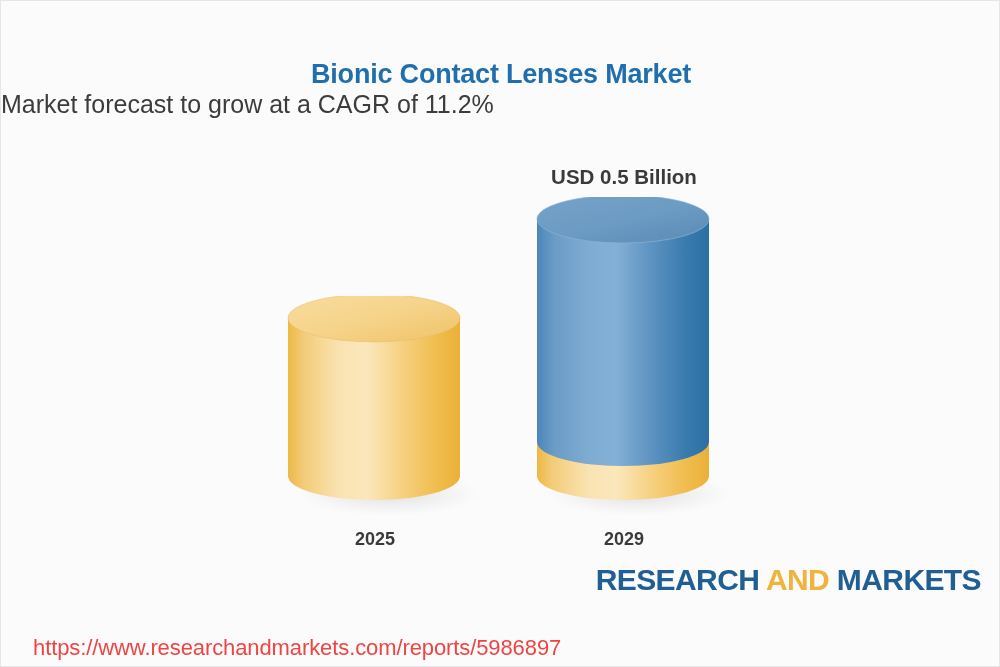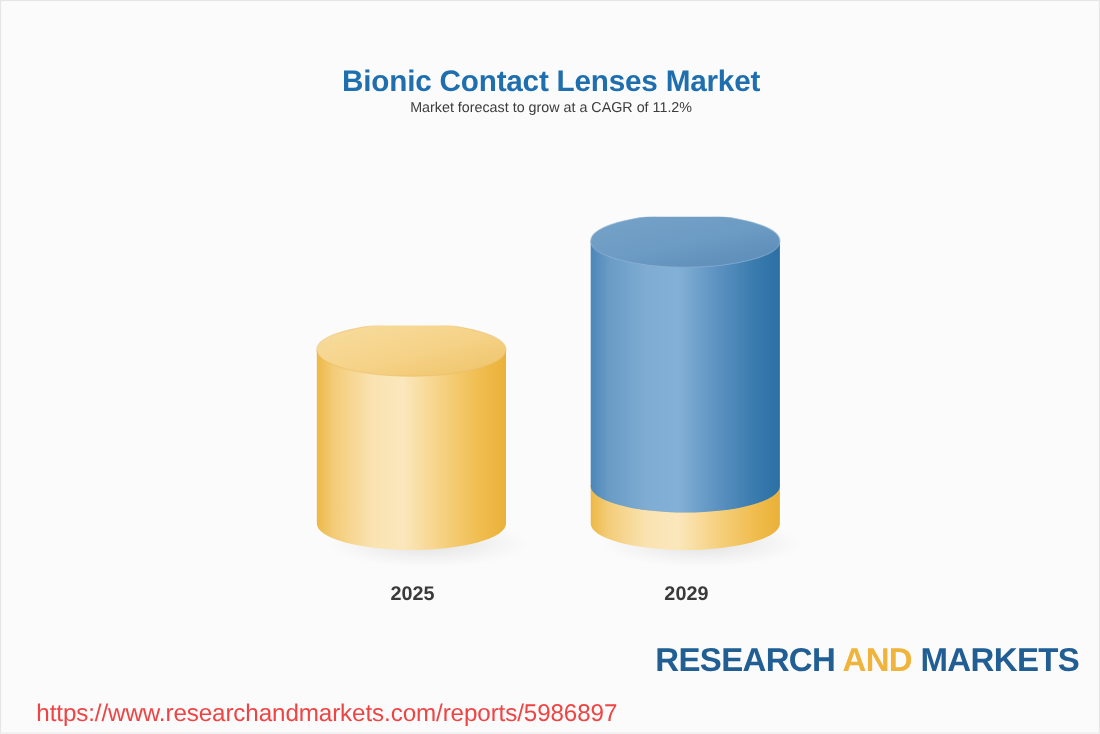--- a/index.html
+++ b/index.html
@@ -36,22 +36,22 @@
     color: #1F6FAF;
     letter-spacing: -0.2px;
     margin-top: 20px;
   }
 
   .chart-subtitle {
     position: absolute;
     top: 89px;
     left: 0;
     width: 1000px;
-    text-align: center;
-    font-size: 13px;
+    text-align: left;
+    font-size: 25px;
     font-weight: normal;
     color: #3c3c3c;
   }
 
   
   .plot-area {
     position: absolute;
     left: 0;
     top: 140px;
     width: 1000px;
@@ -95,21 +95,21 @@
     top: 622px;
     font-size: 22px;
     color: #ef4444;
     letter-spacing: -0.1px;
     margin-top: 12px;
   }
 
   .logo {
     position: absolute;
     right: 18px;
-    top: 584px;
+    top: 563px;
     text-align: left;
   }
   .logo-main {
     font-size: 30px;
     font-weight: bold;
     color: #205E93;
     letter-spacing: -0.6px;
     line-height: 1.05;
     white-space: nowrap;
   }
@@ -202,20 +202,21 @@
       <path d="M7,245 L7,279 A86,24 0 0 0 179,279 L179,245 Z" fill="url(#goldBody2)"></path>
       <ellipse cx="93" cy="245" rx="86" ry="24" fill="#F4CE7D"></ellipse>
 
       <path d="M7,22 L7,245 A86,24 0 0 0 179,245 L179,22 Z" fill="url(#blueBody2)"></path>
 
       <ellipse cx="93" cy="22" rx="86" ry="24" fill="url(#blueTop2)"></ellipse>
       <ellipse cx="93" cy="22" rx="86" ry="24" fill="none" stroke="#8FB4D4" stroke-opacity="0.65" stroke-width="1"></ellipse>
     </svg>
 
 
+    <div class="value-label bar2">USD 0.5 Billion</div>
 
     <div class="cat-label bar1">2025</div>
 
     <div class="cat-label bar2">2029</div>
   </div>
 
   <div class="footer-url">https://www.researchandmarkets.com/reports/5986897</div>
 
   <div class="logo">
     <div class="logo-main"><span>RESEARCH </span><span class="and">AND </span><span>MARKETS</span></div>

